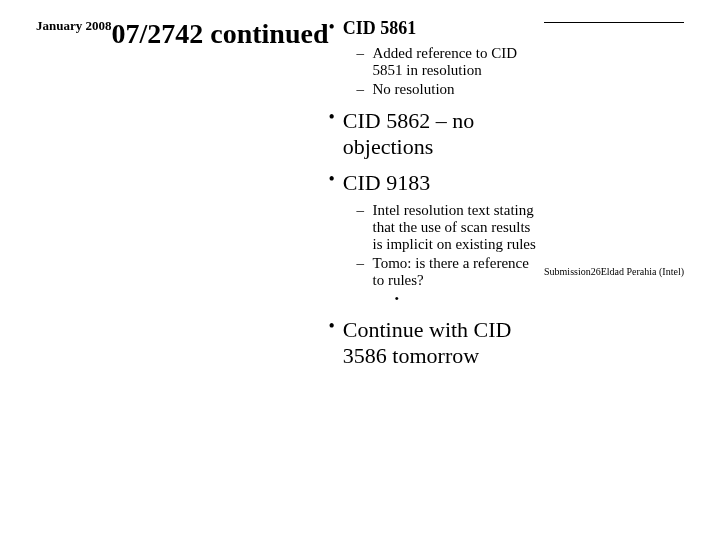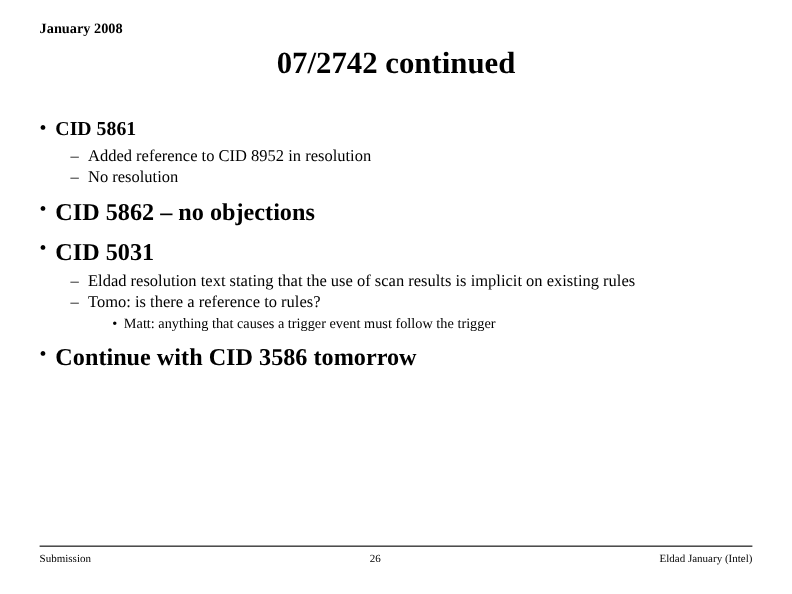--- a/index.html
+++ b/index.html
@@ -9,21 +9,21 @@
       background: #fff;
       font-family: 'Times New Roman', Times, serif;
       color: #000;
       overflow: hidden;
     }
     .slide {
       width: 720px;
       height: 516px;
       padding: 18px 36px 2px 36px;
       display: flex;
-      flex-direction: column;
+      flex-direction: row;
     }
     .header {
       display: flex;
       justify-content: space-between;
       align-items: flex-start;
       font-size: 13px;
       font-weight: bold;
       margin-bottom: 8px;
     }
     .title {
@@ -46,21 +46,21 @@
       font-size: 18px;
       margin-right: 8px;
       margin-top: -1px;
     }
     .bullet-l1-text {
       font-size: 18px;
       font-weight: bold;
     }
     .bullet-l1-text.large {
       font-size: 22px;
-      font-weight: bold;
+      font-weight: normal;
     }
     .sub-list {
       margin-left: 28px;
       margin-top: 3px;
       margin-bottom: 6px;
     }
     .sub-item {
       display: flex;
       align-items: flex-start;
       font-size: 15px;
@@ -108,60 +108,59 @@
   <div class="title">07/2742 continued</div>
   <div class="content" id="content-area">
       <div class="section-gap">
         <div class="bullet-l1">
           <span class="bullet-l1-marker">•</span>
           <span class="bullet-l1-text">CID 5861</span>
         </div>
         <div class="sub-list">
           <div class="sub-item">
             <span class="sub-dash">– </span>
-            <div class="sub-text">Added reference to CID 8952 in resolution</div>
+            <div class="sub-text">Added reference to CID 5851 in resolution</div>
           </div>
           <div class="sub-item">
             <span class="sub-dash">– </span>
             <div class="sub-text">No resolution</div>
           </div>
         </div>
       </div>
       <div class="section-gap">
         <div class="bullet-l1">
           <span class="bullet-l1-marker">•</span>
           <span class="bullet-l1-text large">CID 5862 – no objections</span>
         </div>
       </div>
       <div class="section-gap">
         <div class="bullet-l1">
           <span class="bullet-l1-marker">•</span>
-          <span class="bullet-l1-text large">CID 5031</span>
+          <span class="bullet-l1-text large">CID 9183</span>
         </div>
         <div class="sub-list">
           <div class="sub-item">
             <span class="sub-dash">– </span>
-            <div class="sub-text">Eldad resolution text stating that the use of scan results is implicit on existing rules</div>
+            <div class="sub-text">Intel resolution text stating that the use of scan results is implicit on existing rules</div>
           </div>
           <div class="sub-item">
             <span class="sub-dash">– </span>
             <div class="sub-text">Tomo: is there a reference to rules?<div class="sub-sub-list">
                 <div class="sub-sub-item">
                   <span class="sub-sub-bullet">• </span>
-                  <span>Matt: anything that causes a trigger event must follow the trigger</span>
                 </div>
               </div></div>
           </div>
         </div>
       </div>
       <div class="section-gap">
         <div class="bullet-l1">
           <span class="bullet-l1-marker">•</span>
           <span class="bullet-l1-text large">Continue with CID 3586 tomorrow</span>
         </div>
       </div>
     </div>
   <div class="footer">
     <span>Submission</span>
     <span>26</span>
-    <span>Eldad January (Intel)</span>
+    <span>Eldad Perahia (Intel)</span>
   </div>
 </div>
 
 </body></html>

